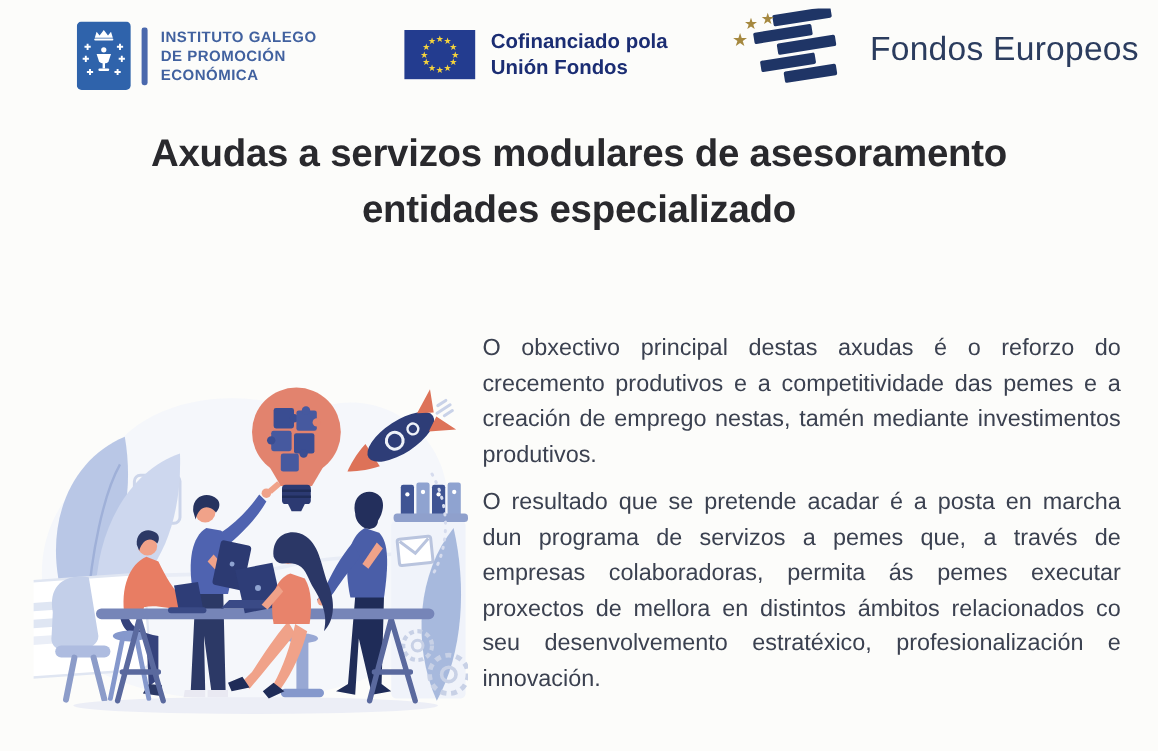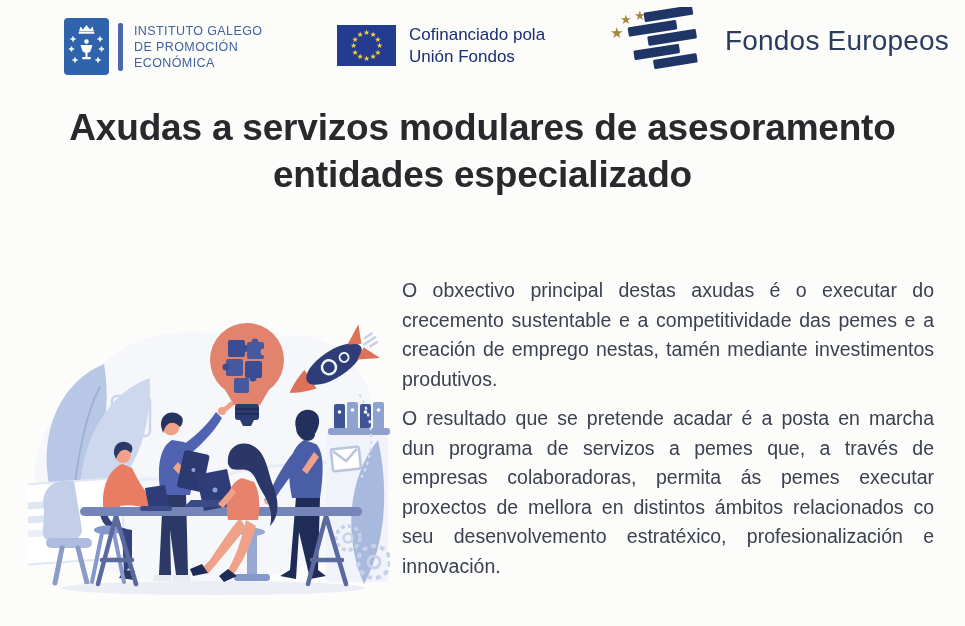--- a/index.html
+++ b/index.html
@@ -6,37 +6,37 @@
   html,body { background:#e8e8e6; }
   .page {
     position:relative; width:965px; height:626px; margin:0 auto;
     background:#fcfcfa; overflow:hidden;
     font-family:"Liberation Sans", sans-serif;
   }
 
   
   .logo-igape { position:absolute; left:64px; top:18px; display:flex; align-items:center; }
   .igape-sep { width:5px; height:48px; background:#4a68ad; border-radius:2px; margin:0 11px 0 9px; }
-  .igape-text { color:#41619f; font-size:12.5px; font-weight:normal; line-height:16px; letter-spacing:.4px; }
+  .igape-text { color:#41619f; font-size:12.5px; font-weight:bold; line-height:16px; letter-spacing:.4px; }
 
   .logo-eu { position:absolute; left:337px; top:24px; display:flex; align-items:center; }
   .eu-flag { position:relative; width:59px; height:41px; background:#233c8f; flex:0 0 auto; }
   .eu-flag .st {
     position:absolute; left:50%; top:50%; width:8px; height:8px; margin:-4px 0 0 -4px;
     color:#f5d33c; font-size:7.5px; line-height:8px; text-align:center;
     transform: rotate(var(--a)) translateY(-13px) rotate(calc(var(--a) * -1));
   }
-  .eu-text { margin-left:13px; color:#1b2d73; font-size:17px; font-weight:normal; line-height:21.5px; }
+  .eu-text { margin-left:13px; color:#1b2d73; font-size:17px; font-weight:bold; line-height:21.5px; }
 
   .logo-fondos { position:absolute; left:610px; top:7px; display:flex; align-items:center; }
   .fondos-text { margin-left:20px; color:#2b3c5e; font-size:28px; line-height:30px; letter-spacing:.2px; }
 
   
   .title { position:absolute; left:0; right:0; top:104px; text-align:center;
-           color:#29292d; font-size:37px; font-weight:bold; line-height:47px; letter-spacing:-.2px; }
+           color:#29292d; font-size:32px; font-weight:bold; line-height:47px; letter-spacing:-.2px; }
 
   
   .para { position:absolute; left:402px; width:532px; color:#3b4150;
           font-size:19.5px; line-height:29.5px; text-align:justify; }
   .para-1 { top:276px; }
   .para-2 { top:404px; }
 
   
   .illus { position:absolute; left:28px; top:292px; width:362px; height:315px; }
 </style>
@@ -263,16 +263,16 @@
       <path fill="#dd7258" d="M-28,-11 C-40,-8 -48,-3 -53,0 C-48,3 -40,8 -28,11 Z"></path>
       <ellipse cx="0" cy="0" rx="32" ry="13.5" fill="#2e3d77"></ellipse>
       <circle cx="-6" cy="0" r="7" fill="none" stroke="#eef1f8" stroke-width="2.5"></circle>
       <circle cx="12" cy="0" r="4.5" fill="none" stroke="#eef1f8" stroke-width="2"></circle>
       <path fill="#dd7258" d="M22,-9 L42,-20 L34,-2 Z M22,9 L42,20 L34,2 Z"></path>
       <path stroke="#c9d2e8" stroke-width="2.5" fill="none" stroke-linecap="round" d="M36,0 h13 M40,-5 h8 M40,5 h8"></path>
     </g>
     <path fill="none" stroke="#d6dcee" stroke-width="2.5" stroke-linecap="round" stroke-dasharray="1 6" d="M332,103 C347,130 347,162 332,188"></path>
   </svg>
 
-  <p class="para para-1">O obxectivo principal destas axudas é o executar do crecemento sustentable e a competitividade das pemes e a creación de emprego nestas, tamén mediante investimentos produtivos.</p>
+  <p class="para para-1">O obxectivo principal destas axudas é o reforzo do crecemento produtivos e a competitividade das pemes e a creación de emprego nestas, tamén mediante investimentos produtivos.</p>
   <p class="para para-2">O resultado que se pretende acadar é a posta en marcha dun programa de servizos a pemes que, a través de empresas colaboradoras, permita ás pemes executar proxectos de mellora en distintos ámbitos relacionados co seu desenvolvemento estratéxico, profesionalización e innovación.</p>
 
 </div>
 
 </body></html>

